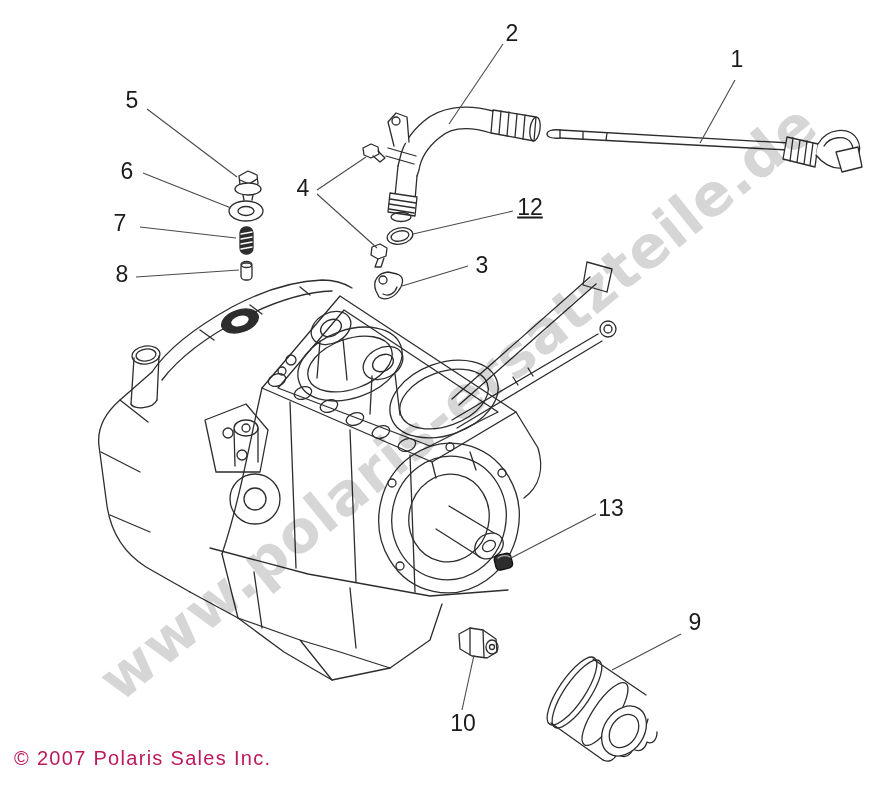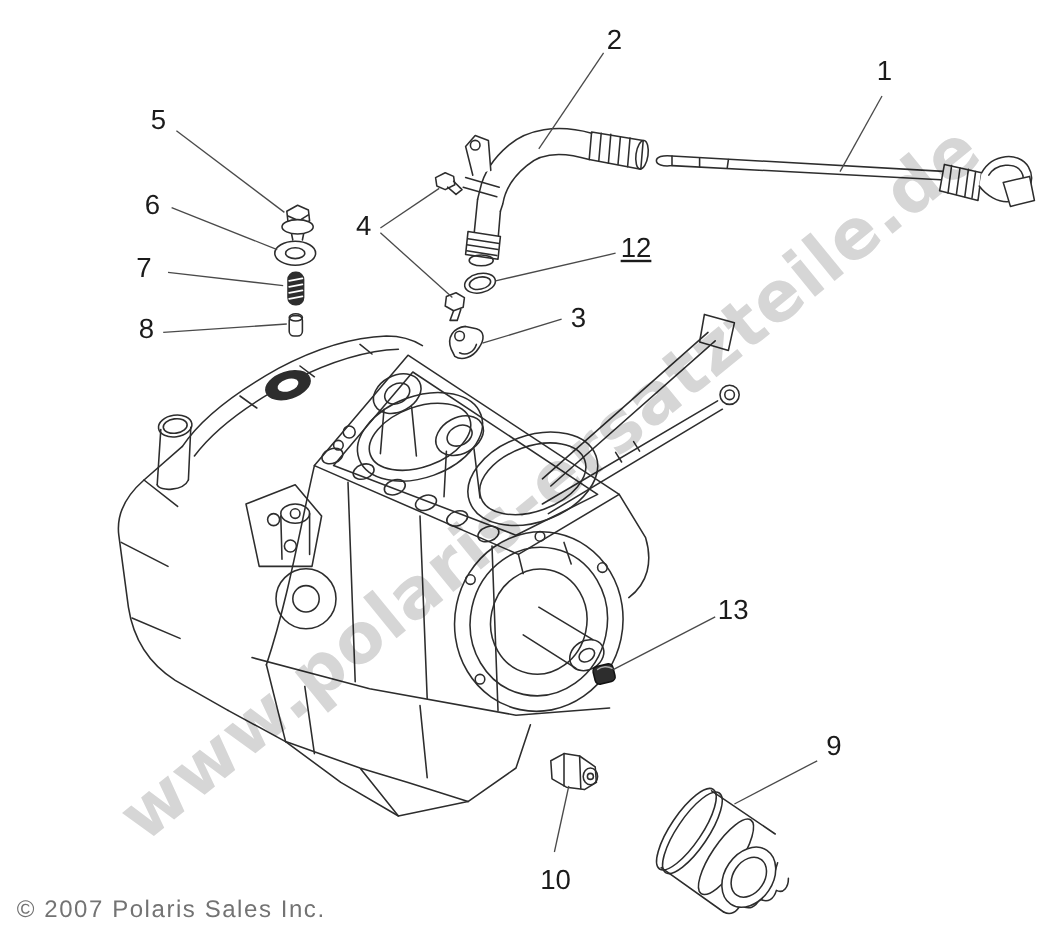--- a/index.html
+++ b/index.html
@@ -16,21 +16,21 @@
   }
   #watermark{
     position:absolute;left:458px;top:402px;
     transform:translate(-50%,-50%) rotate(-39.2deg);
     font-family:"DejaVu Sans",sans-serif;font-weight:700;font-size:58px;
     white-space:nowrap;letter-spacing:1px;
     mix-blend-mode:multiply;z-index:4;pointer-events:none;
   }
   #copyright{
     position:absolute;left:14px;top:747px;z-index:3;
-    font-size:20px;letter-spacing:1.3px;color:#737373;
+    font-size:20px;letter-spacing:1.3px;color:#be185d;
     font-family:"Liberation Sans",sans-serif;
   }
 </style>
 </head>
 <body>
 
 <div class="canvas">
 
   <svg id="engine-svg" width="870" height="786" viewBox="0 0 870 786">
 
@@ -230,21 +230,21 @@
   <div id="callout-layer">
       <div class="callout" style="left: 737px; top: 59px;">1</div>
       <div class="callout" style="left: 512px; top: 33px;">2</div>
       <div class="callout" style="left: 482px; top: 265px;">3</div>
       <div class="callout" style="left: 303px; top: 188px;">4</div>
       <div class="callout" style="left: 132px; top: 100px;">5</div>
       <div class="callout" style="left: 127px; top: 171px;">6</div>
       <div class="callout" style="left: 120px; top: 223px;">7</div>
       <div class="callout" style="left: 122px; top: 274px;">8</div>
       <div class="callout" style="left: 695px; top: 622px;">9</div>
-      <div class="callout" style="left: 463px; top: 723px; margin-top: 10px;">10</div>
+      <div class="callout" style="left: 463px; top: 723px;">10</div>
       <div class="callout" style="left: 611px; top: 508px;">13</div>
       <div class="callout" style="left: 530px; top: 207px; text-decoration: underline;">12</div>
     </div>
 
   <div id="watermark" style="color: rgb(214, 214, 214);">www.polaris-ersatzteile.de</div>
 
   <div id="copyright">© 2007 Polaris Sales Inc.</div>
 </div>
 
 </body></html>

